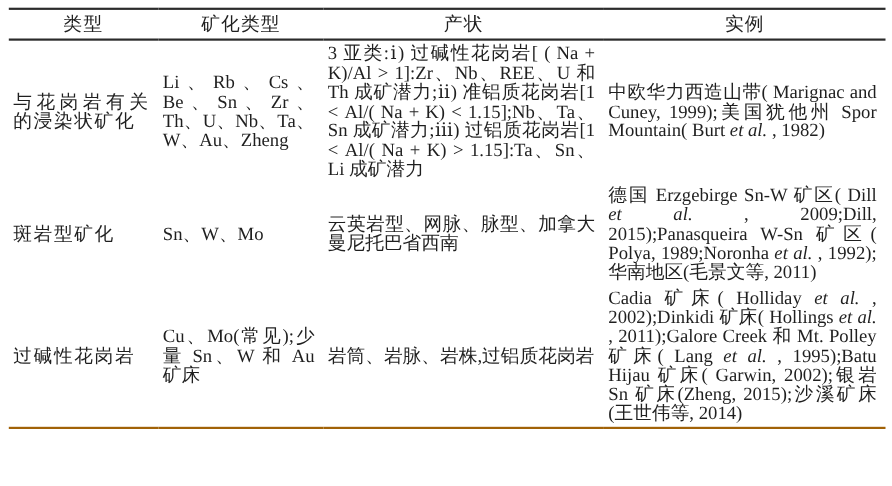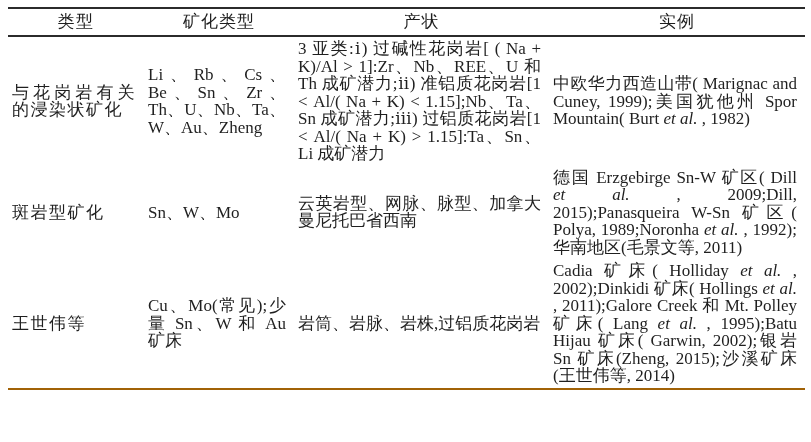--- a/index.html
+++ b/index.html
@@ -78,20 +78,20 @@
 
     <div class="trow r2">
       <div class="cell c1">斑岩型矿化</div>
       <div class="cell c2">Sn、W、Mo</div>
       <div class="cell c3">云英岩型、网脉、脉型、加拿大曼尼托巴省西南</div>
       <div class="cell c4">德国 Erzgebirge Sn-W 矿区( Dill <i>et al.</i> , 2009;Dill, 2015);Panasqueira W-Sn 矿区( Polya, 1989;Noronha <i>et al.</i> , 1992);华南地区(毛景文等, 2011)</div>
     </div>
 
 
     <div class="trow r4">
-      <div class="cell c1">王世伟等</div>
+      <div class="cell c1">过碱性花岗岩</div>
       <div class="cell c2">Cu、Mo(常见);少量 Sn、W 和 Au 矿床</div>
       <div class="cell c3">岩筒、岩脉、岩株,过铝质花岗岩</div>
       <div class="cell c4">Cadia 矿床( Holliday <i>et al.</i> , 2002);Dinkidi 矿床( Hollings <i>et al.</i> , 2011);Galore Creek 和 Mt. Polley 矿床( Lang <i>et al.</i> , 1995);Batu Hijau 矿床( Garwin, 2002);银岩 Sn 矿床(Zheng, 2015);沙溪矿床(王世伟等, 2014)</div>
     </div>
 
   </div>
 </div>
 
 </body></html>

